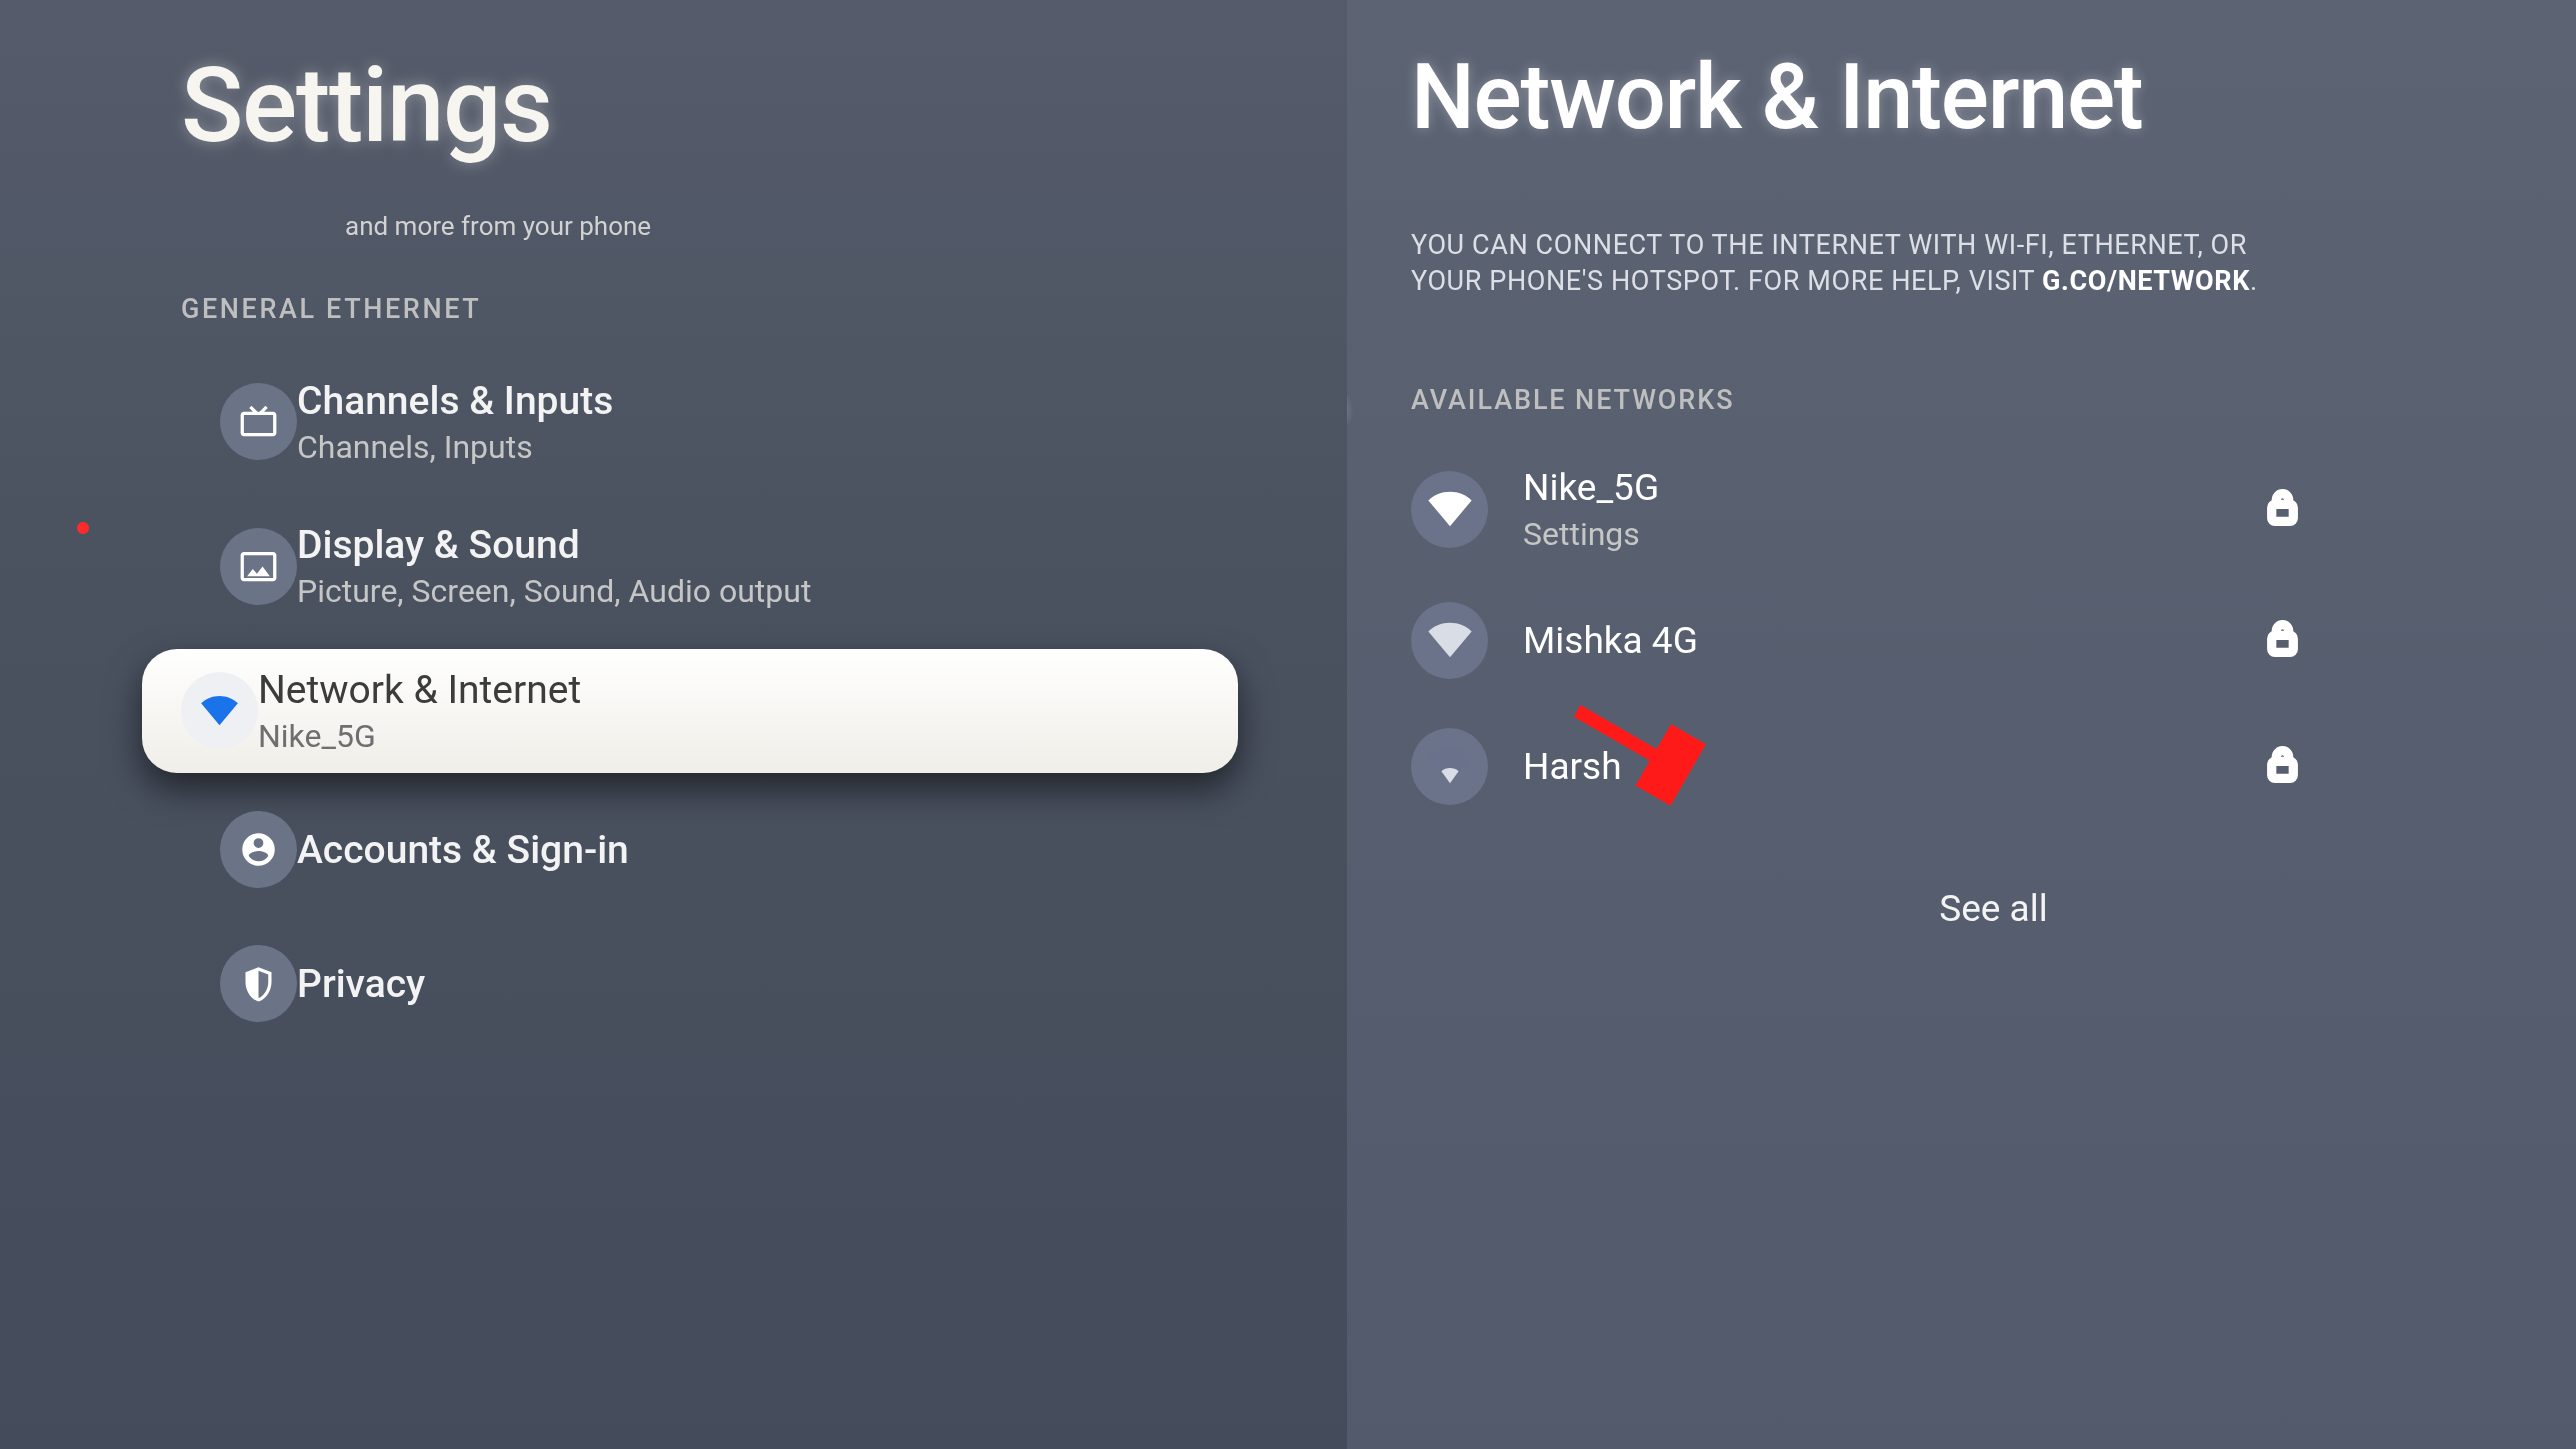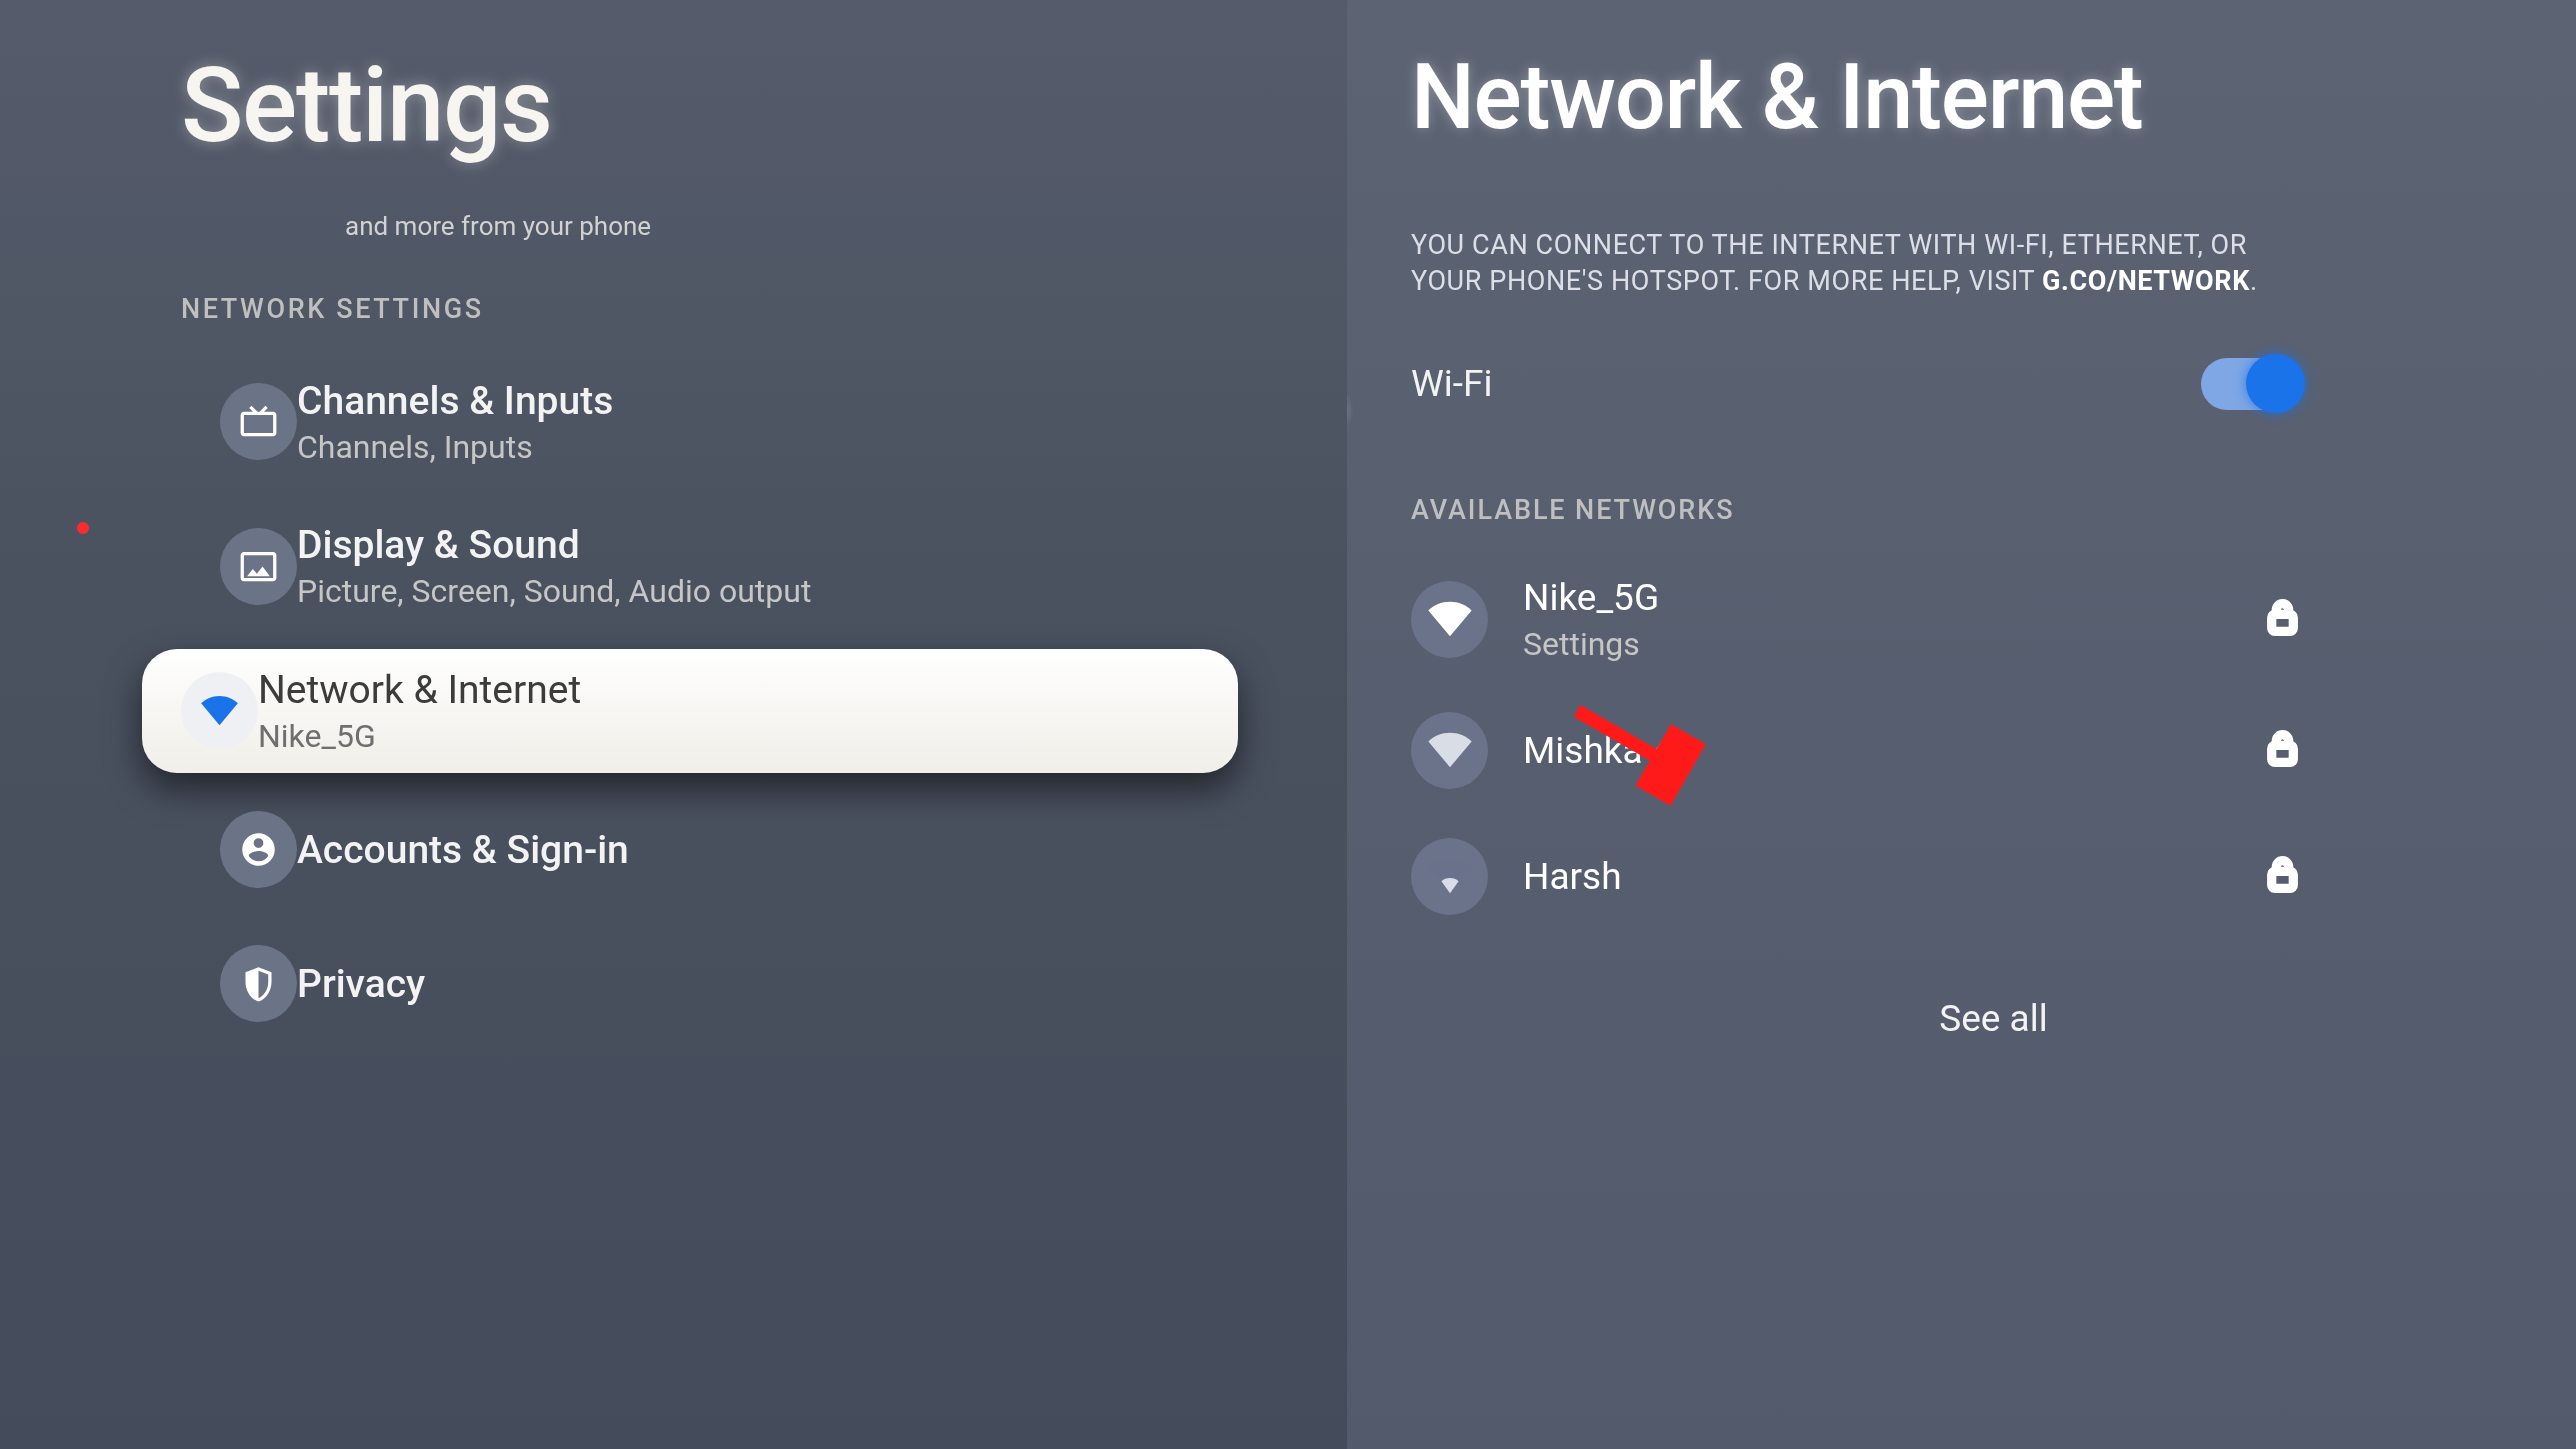--- a/index.html
+++ b/index.html
@@ -58,21 +58,21 @@
     .left::after{content:"";position:absolute;left:77px;top:522px;width:11.6px;height:11.6px;background:#ff2b2b;border-radius:50%;}
     
     .right::before{content:"";position:absolute;left:-45px;top:384px;width:52px;height:52px;border-radius:50%;background:radial-gradient(circle,#9ba0aa 0%,transparent 70%);}
   </style>
 </head>
 <body>
 
 <div class="pane left">
   <div class="settings-title">Settings</div>
   <div class="truncated-line">and more from your phone</div>
-  <div class="section-label">NETWORK SETTINGS</div>
+  <div class="section-label">GENERAL ETHERNET</div>
 
   <div class="menu">
 
     <div class="menu-row">
       <div class="menu-icon">
         <svg viewBox="0 0 24 24">
             <path d="M21 6h-5.6l2.3-2.3-1.4-1.4L12.6 6h-1.2L7.7 2.3 6.3 3.7 8.6 6H3c-1.1 0-2 .9-2 2v11c0 1.1.9 2 2 2h18c1.1 0 2-.9 2-2V8c0-1.1-.9-2-2-2zm0 13H3V8h18v11z"></path>
           </svg>
       </div>
       <div class="menu-text">
@@ -130,26 +130,20 @@
   </div>
 </div>
 
 <div class="pane right">
   <div class="net-title">Network &amp; Internet</div>
 
   <div class="helper">
     <span>YOU CAN CONNECT TO THE INTERNET WITH WI-FI, ETHERNET, OR YOUR PHONE'S HOTSPOT. FOR MORE HELP, VISIT </span><span class="bold">G.CO/NETWORK</span><span>.</span>
   </div>
 
-  <div class="wifi-row">
-    <div class="wifi-label">Wi-Fi</div>
-    <div class="toggle">
-        <div class="knob"></div>
-      </div>
-  </div>
 
   <div class="avail-label">AVAILABLE NETWORKS</div>
 
   <div class="net-list">
 
     <div class="net-row connected">
       <div class="net-icon">
         <svg viewBox="0 0 24 24">
             <path fill="#fff" d="M12 3C7.6 3 3.6 4.7.7 7.5L12 21 23.3 7.5C20.4 4.7 16.4 3 12 3z"></path>
           </svg>

